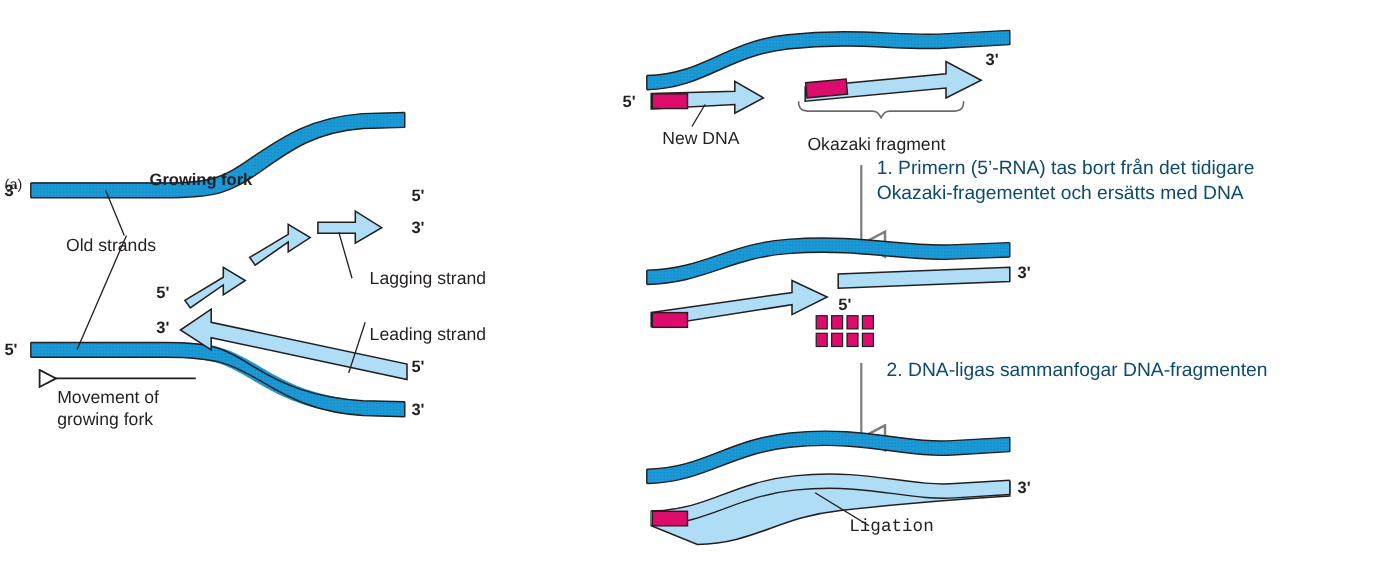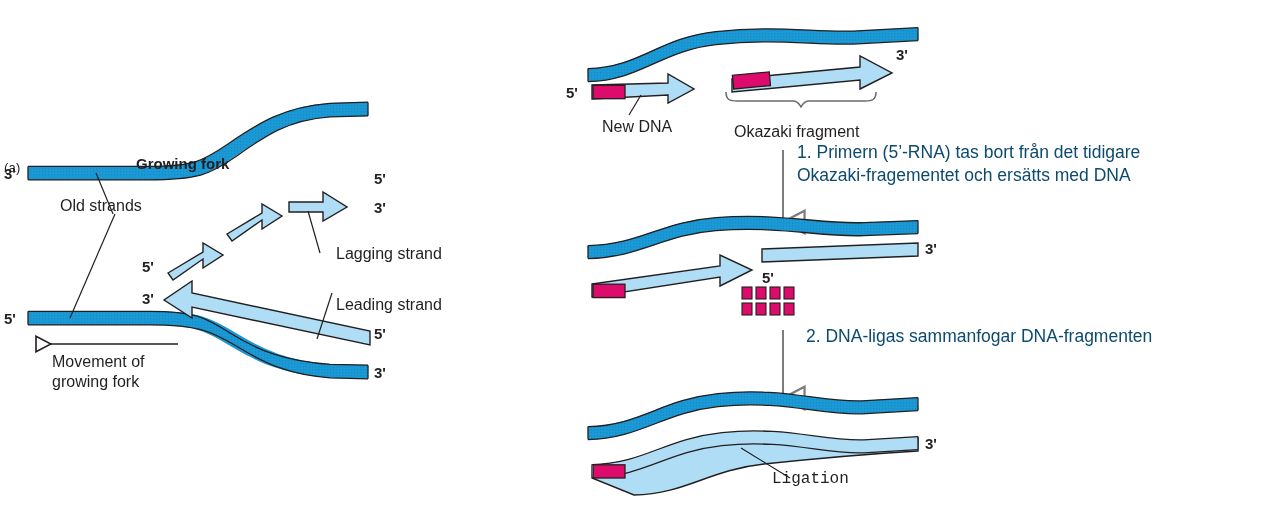--- a/index.html
+++ b/index.html
@@ -162,21 +162,21 @@
       <path d="M918,436.6 L918,449.6" stroke="#231f20" stroke-width="1.3"></path>
       <rect x="593" y="464.8" width="32" height="13.2" fill="#dd0b6b" stroke="#231f20" stroke-width="1.3"></rect>
 
       <path d="M790,478 L741,448" fill="none" stroke="#231f20" stroke-width="1.2"></path>
     </g>
   </svg>
 
   <div class="lbl lbl-panel" style="left:4px;top:160px;">(a)</div>
   <div class="lbl lbl-title" style="left:136px;top:155px;">Growing fork</div>
 
-  <div class="lbl lbl-diag" style="left:60px;top:197px;">Old strands</div>
+  <div class="lbl lbl-diag" style="left:60px;top:215px;">Old strands</div>
   <div class="lbl lbl-diag" style="left:336px;top:245px;">Lagging strand</div>
   <div class="lbl lbl-diag" style="left:336px;top:296px;">Leading strand</div>
 
   <div class="lbl lbl-diag" style="left:52px;top:353px;">Movement of</div>
   <div class="lbl lbl-diag" style="left:52px;top:373px;">growing fork</div>
 
   <div class="lbl lbl-prime" style="left:4px;top:165px;">3'</div>
   <div class="lbl lbl-prime" style="left:4px;top:310px;">5'</div>
   <div class="lbl lbl-prime" style="left:142px;top:258px;">5'</div>
   <div class="lbl lbl-prime" style="left:142px;top:290px;">3'</div>

